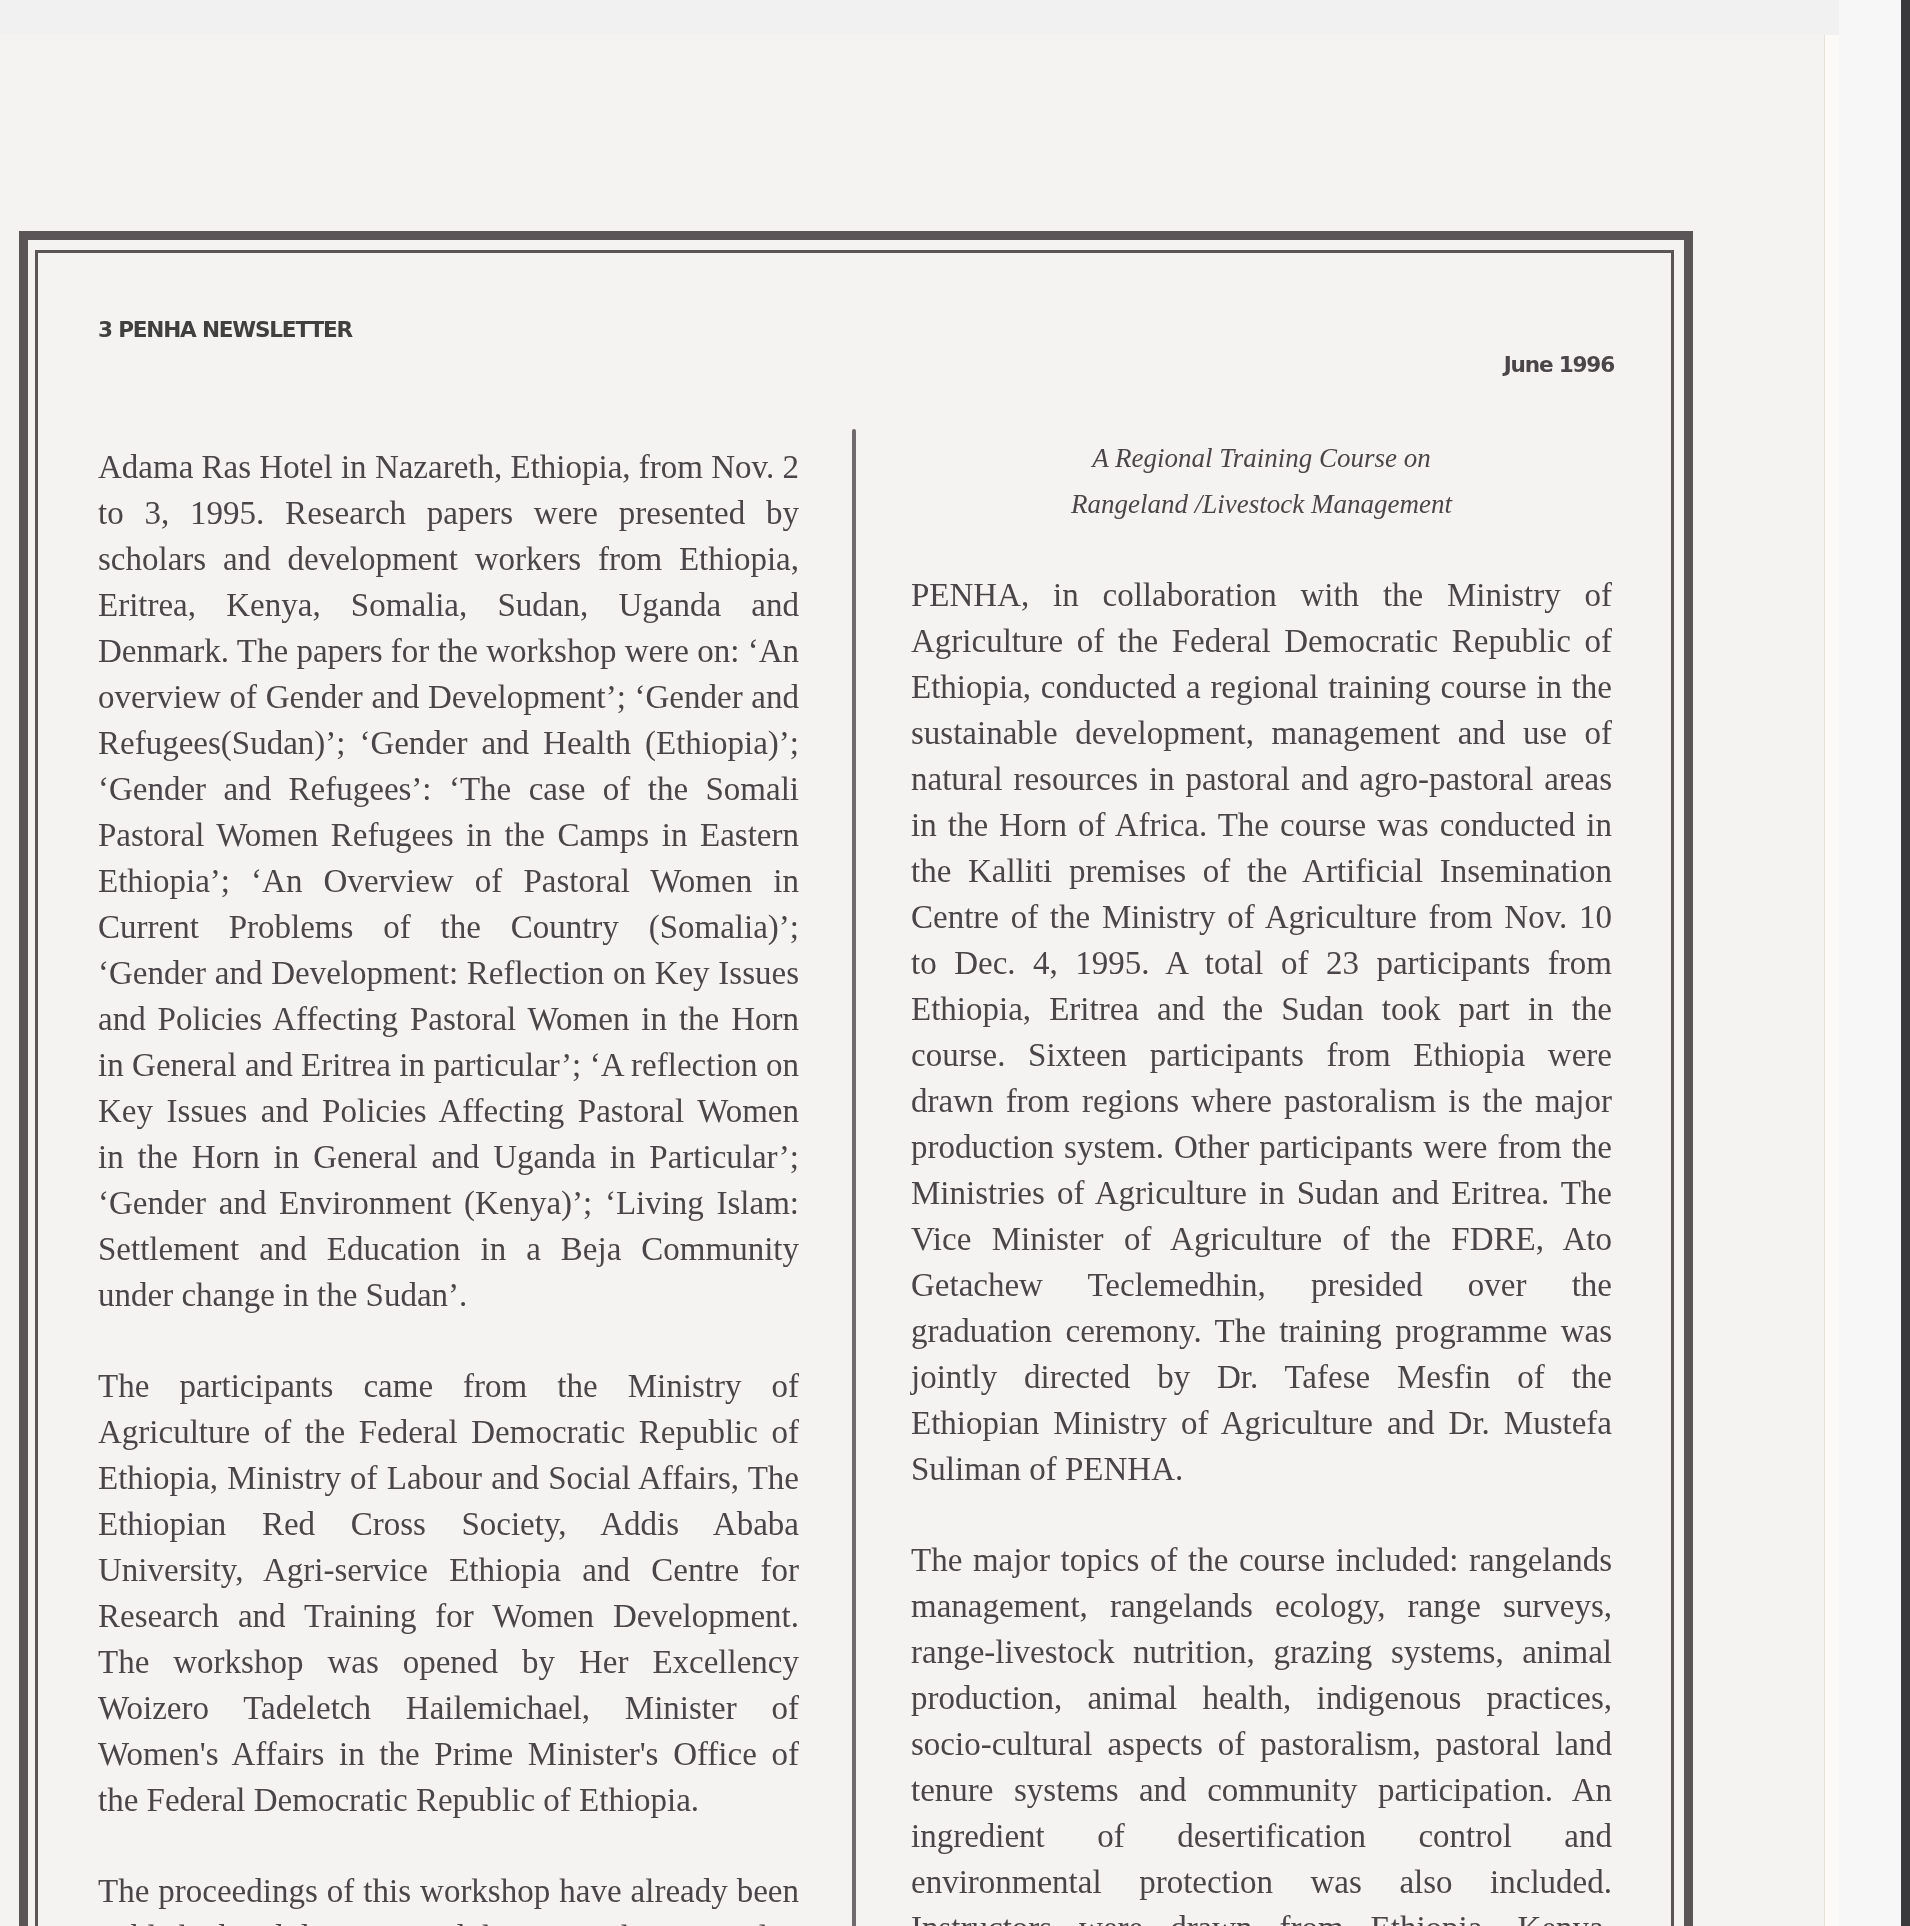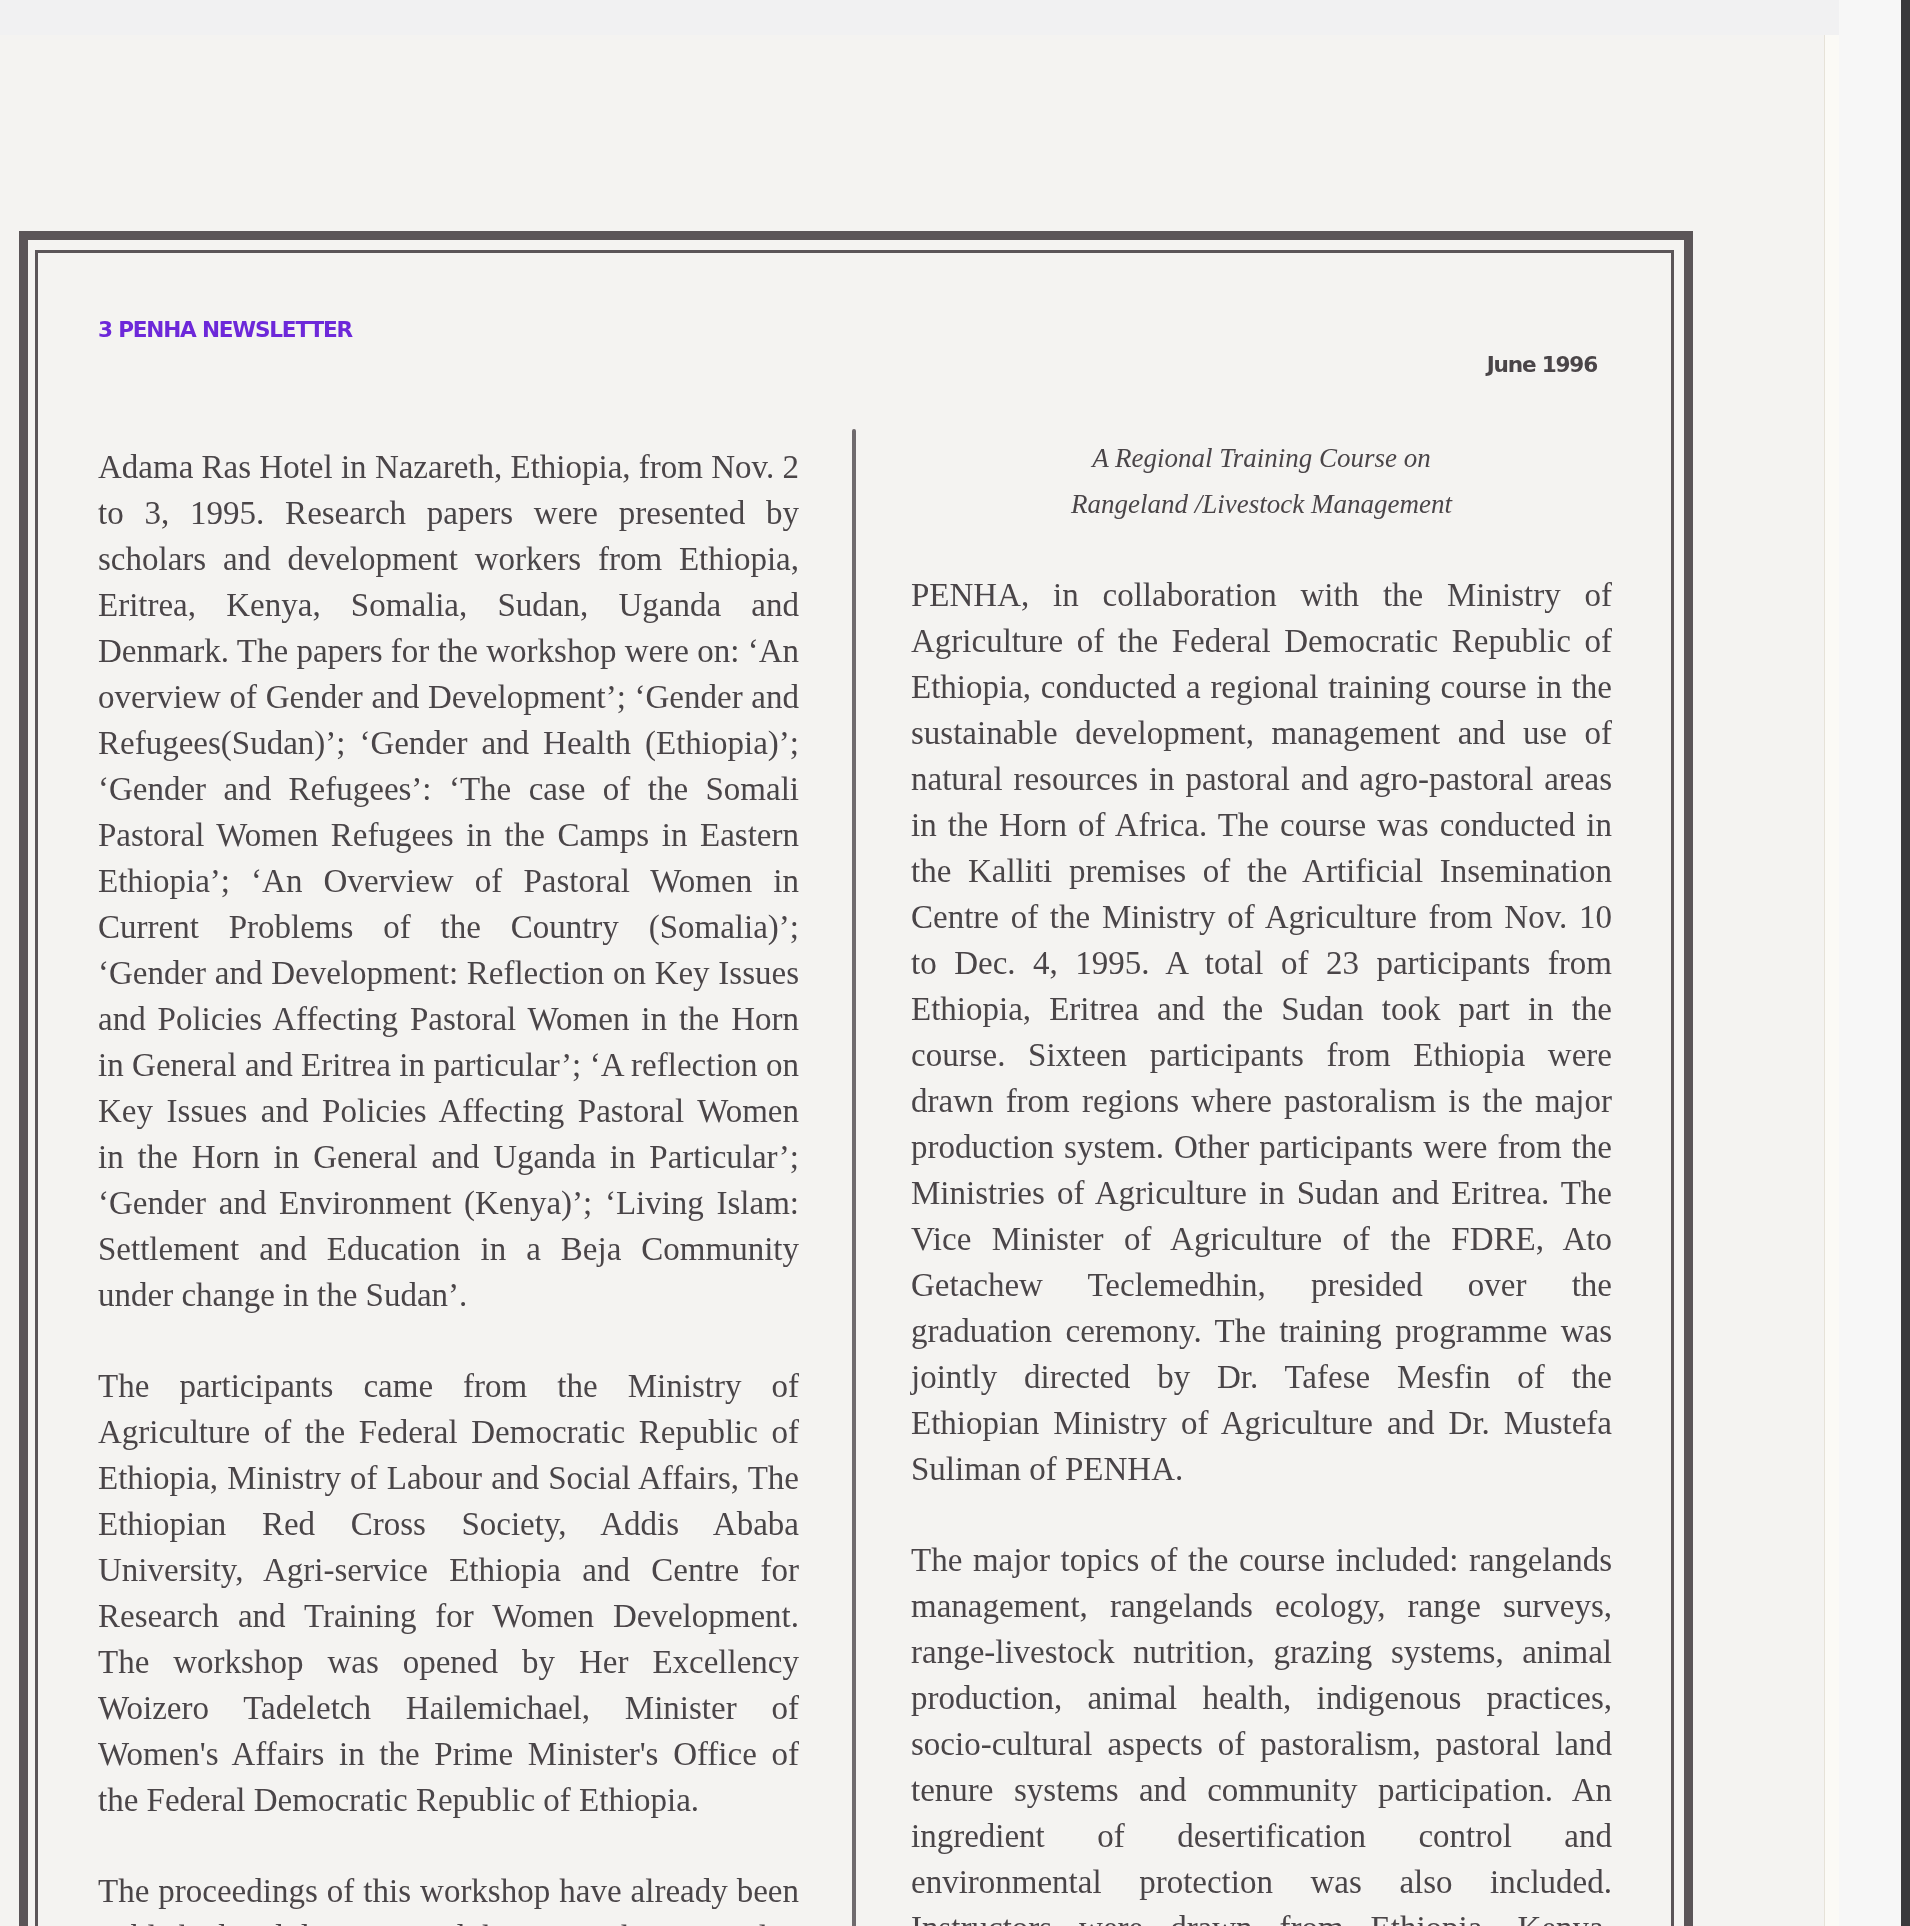--- a/index.html
+++ b/index.html
@@ -30,24 +30,24 @@
     border: 9.2px solid #5b5558; box-sizing: border-box;
   }
   .frame-inner {
     position: absolute; left: 35px; top: 250px; width: 1639px; height: 2213px;
     border: 3.9px solid #5b5558; box-sizing: border-box;
   }
   .masthead {
     position: absolute; left: 98px; top: 317px;
     font-family: "DejaVu Sans", "Liberation Sans", sans-serif;
     font-weight: bold; font-size: 21.6px; letter-spacing: -1.2px;
-    color: #6d28d9;
+    color: #404040;
   }
   .date {
-    position: absolute; right: 314px; top: 352px;
+    position: absolute; right: 297px; top: 352px;
     font-family: "DejaVu Sans", "Liberation Sans", sans-serif;
     font-weight: bold; font-size: 21.6px; letter-spacing: -1.2px;
     color: #4a4548;
   }
   .divider {
     position: absolute; left: 852px; top: 429px; width: 3.9px; height: 1957px;
     background: #6f6a6d; border-radius: 1.9px;
   }
   .col {
     position: absolute; width: 701px;

